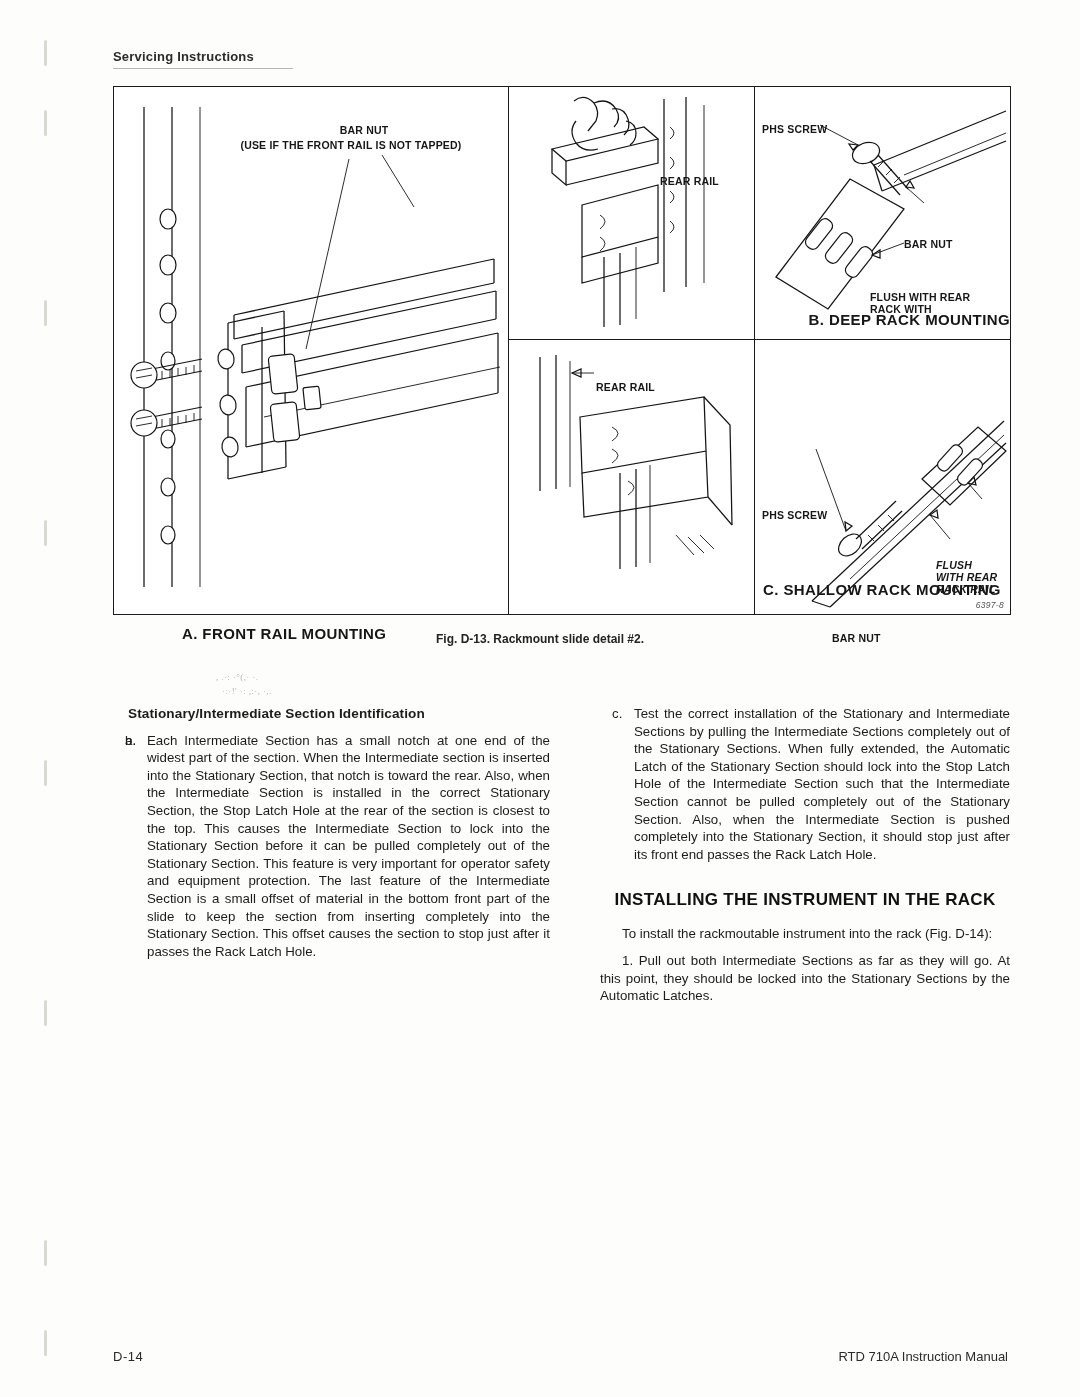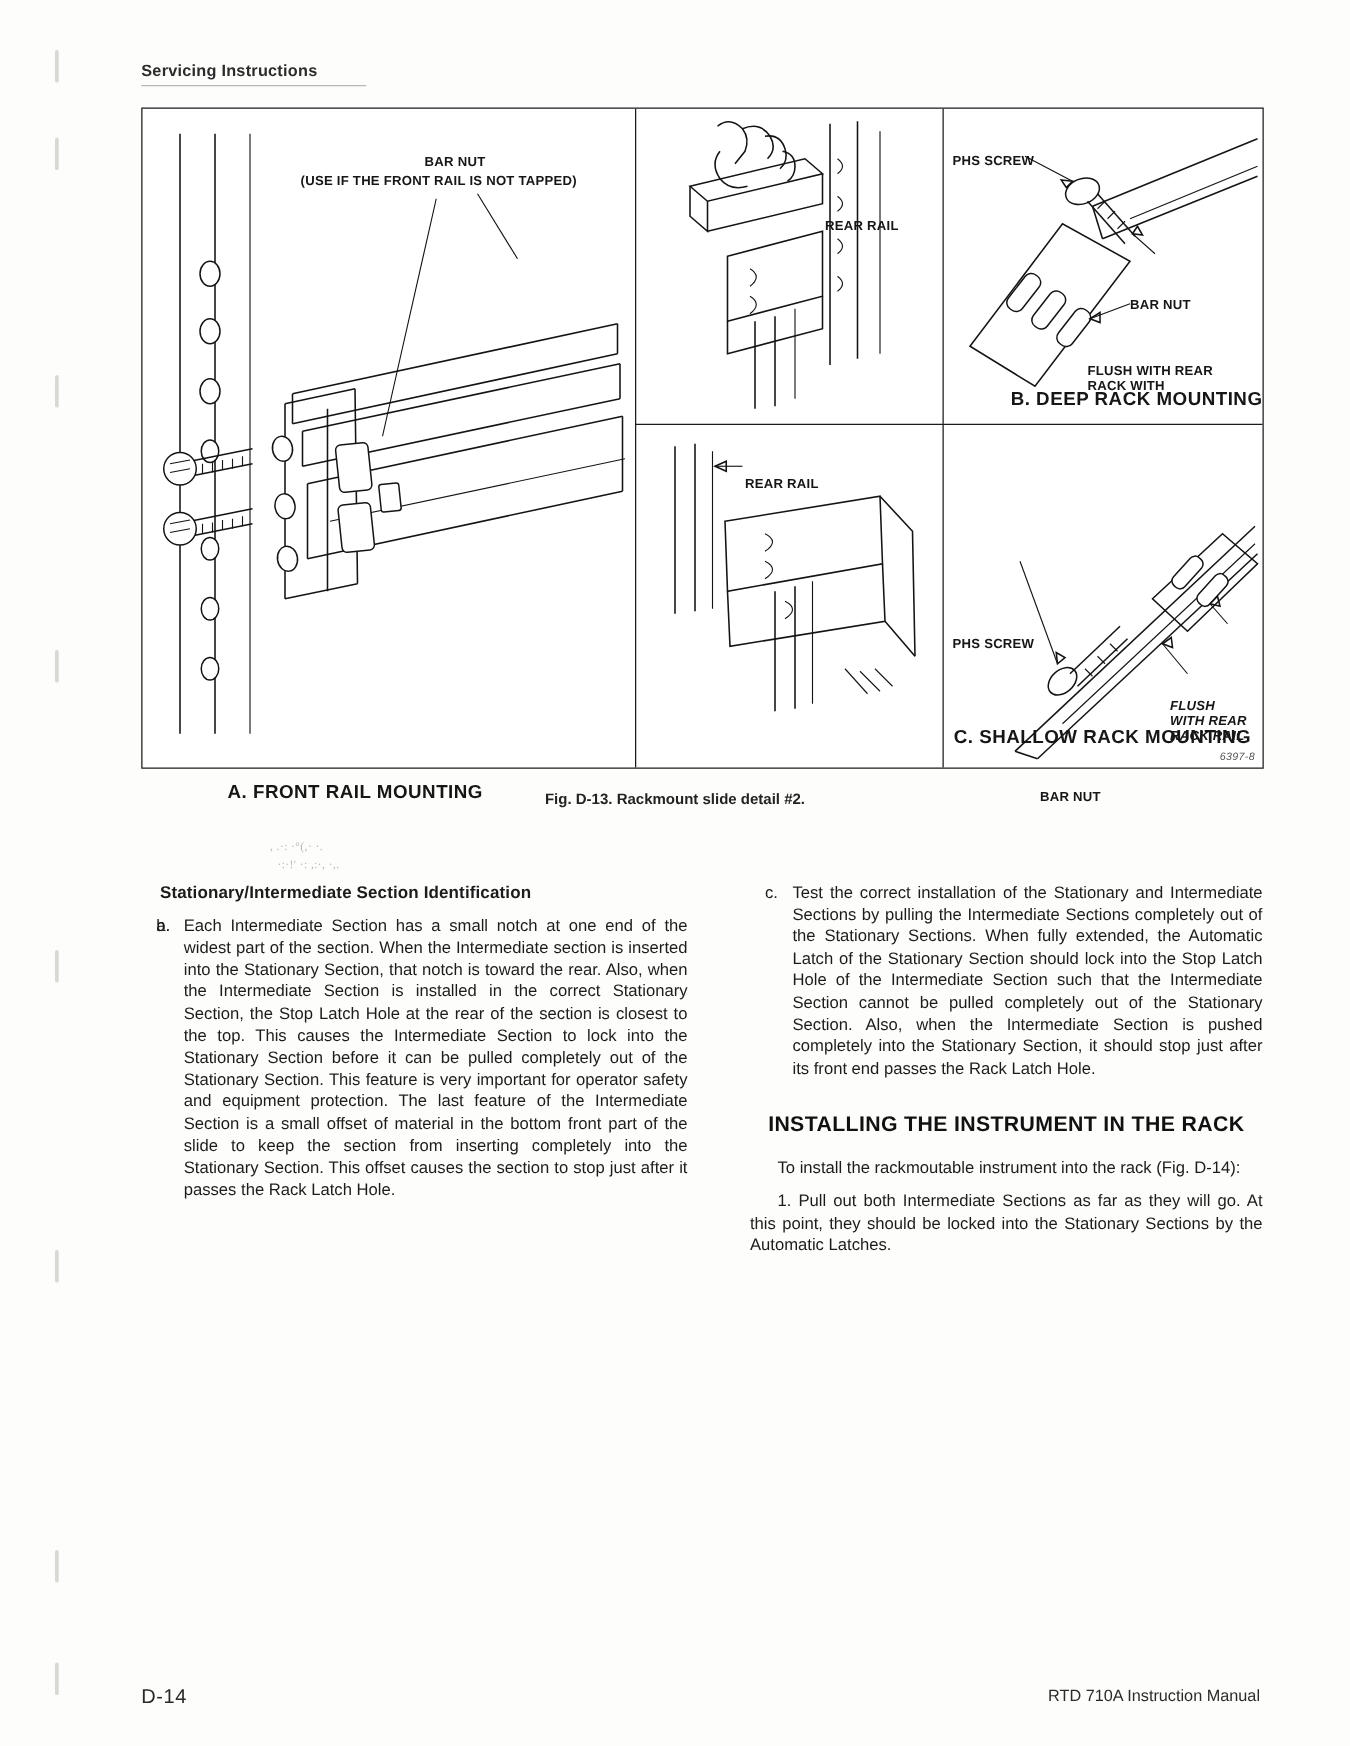--- a/index.html
+++ b/index.html
@@ -154,21 +154,21 @@
     letter-spacing: .3px;
     text-align: center;
     margin: 26px 0 14px 0;
     color: #111;
   }
 
   .footer-left {
     position: absolute;
     left: 113px;
     top: 1349px;
-    font-size: 16px;
+    font-size: 13px;
     color: #2a2a2a;
     letter-spacing: .5px;
   }
   .footer-right {
     position: absolute;
     right: 72px;
     top: 1349px;
     font-size: 13px;
     color: #2a2a2a;
   }

